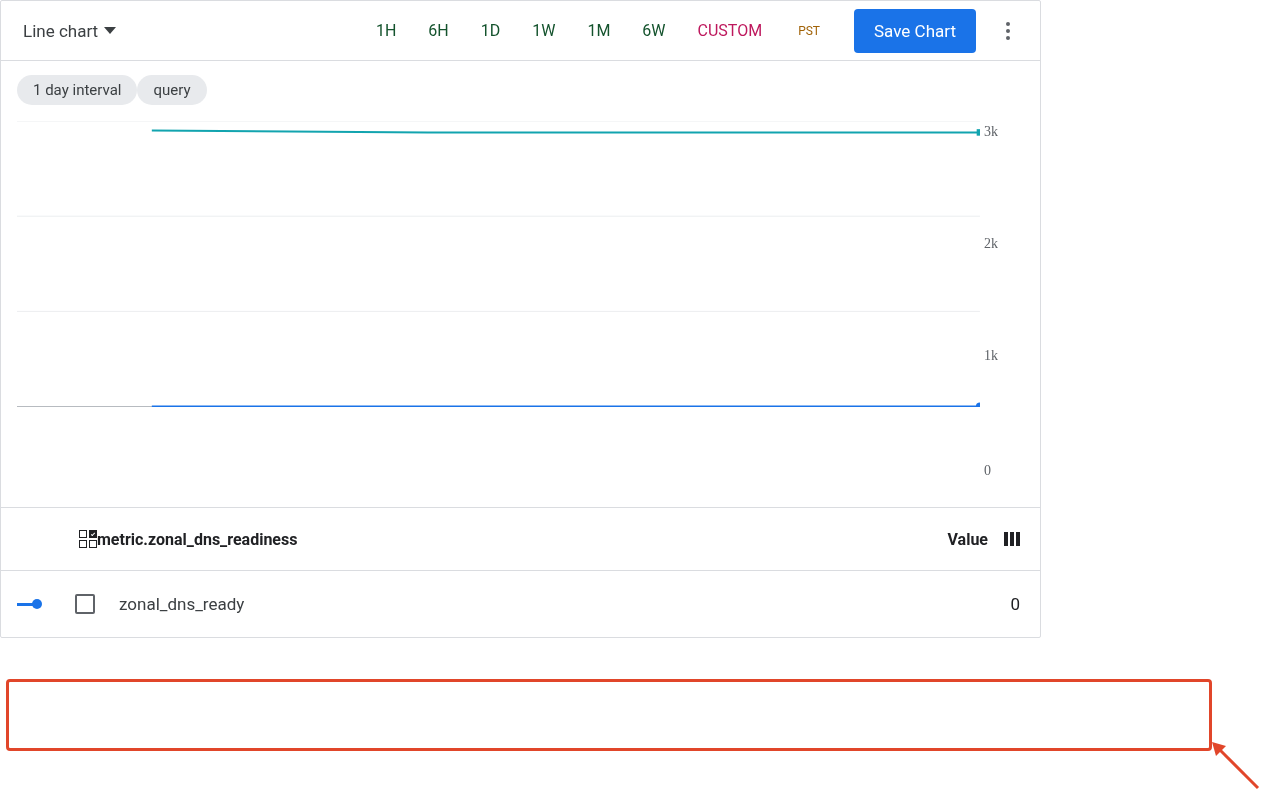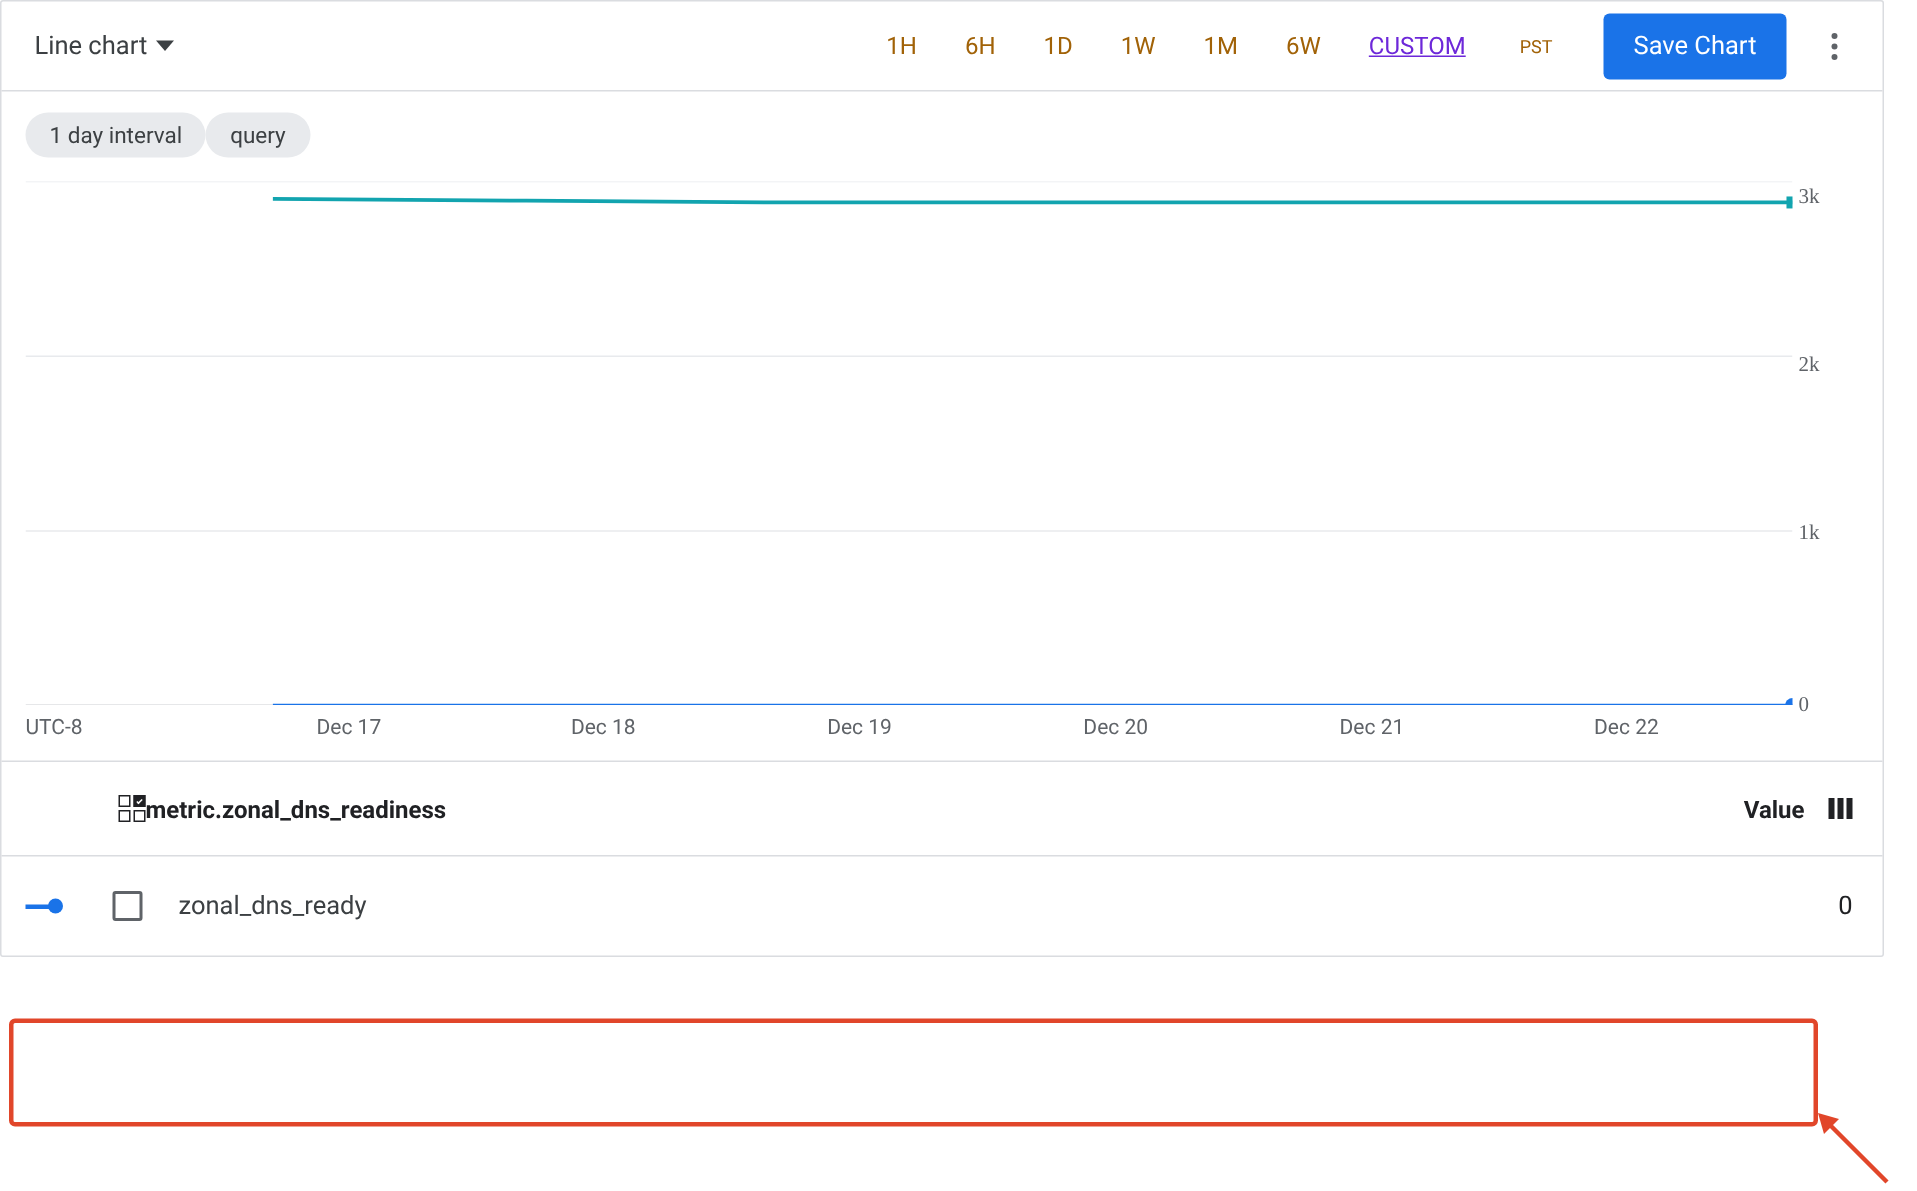--- a/index.html
+++ b/index.html
@@ -1,25 +1,25 @@
 <!DOCTYPE html>
 <html><head>
 <meta charset="utf-8">
 <style>
   * { box-sizing: border-box; margin: 0; padding: 0; font-family: Roboto, "Helvetica Neue", Arial, sans-serif; }
   body { background: #fff; color: #3c4043; font-size: 14px; width: 1278px; }
-  .panel { width: 1256px; margin: 0; border: 1px solid #dadce0; border-radius: 2px; background: #fff; }
+  .panel { width: 1041px; margin: 0; border: 1px solid #dadce0; border-radius: 2px; background: #fff; }
 
   
   .toolbar { display: flex; align-items: center; height: 60px; padding: 0 14px; border-bottom: 1px solid #dadce0; }
   .chart-type { display: flex; align-items: center; gap: 6px; font-size: 17px; color: #3c4043; cursor: pointer; padding: 6px 8px; }
   .caret-down { width: 0; height: 0; border-left: 6px solid transparent; border-right: 6px solid transparent; border-top: 7px solid #3c4043; }
   .time-tabs { display: flex; align-items: center; gap: 4px; margin-left: auto; }
-  .time-tab { padding: 6px 14px; font-size: 16px; color: #a16207; cursor: pointer; }
-  .time-tab.active { color: #6d28d9; text-decoration: underline; }
+  .time-tab { padding: 6px 14px; font-size: 16px; color: #14532d; cursor: pointer; }
+  .time-tab.active { color: #be185d; }
   .tz { padding: 6px 16px 6px 22px; font-size: 12px; color: #a16207; cursor: pointer; }
   .save-btn { margin-left: 18px; background: #1a73e8; color: #fff; border: none; border-radius: 4px; padding: 12px 20px; font-size: 17px; cursor: pointer; }
   .more-btn { margin-left: 14px; width: 36px; height: 36px; display: flex; align-items: center; justify-content: center; cursor: pointer; border-radius: 50%; }
   .more-dots { display: flex; flex-direction: column; gap: 3px; }
   .more-dots div { width: 4px; height: 4px; border-radius: 50%; background: #5f6368; }
 
   
   .chips { display: flex; padding: 14px 16px 10px; }
   .chip { background: #e8eaed; color: #3c4043; border-radius: 16px; padding: 6px 16px; font-size: 15px; }
 
@@ -105,29 +105,20 @@
           <circle cx="1180" cy="350" r="5" fill="#1a73e8"></circle>
           <path d="M165.20000000000002 11.666666666666686 L334.33333333333337 12.833333333333314 L503.4666666666667 14 L672.6 14 L841.7333333333333 14 L1010.8666666666667 14 L1180 14 " stroke="#12a4af" stroke-width="2.5" fill="none"></path>
           <rect x="1176" y="10" width="8" height="8" fill="#12a4af"></rect>
         </svg>
       <div class="y-axis-labels" id="y-labels">
           <div class="y-tick" style="top: 3%;">3k</div>
           <div class="y-tick" style="top: 35%;">2k</div>
           <div class="y-tick" style="top: 67%;">1k</div>
           <div class="y-tick" style="top: 100%;">0</div>
         </div>
-      <div class="x-axis-labels" id="x-labels">
-          <div class="x-origin">UTC-8</div>
-          <div class="x-tick" style="left: 18.3%;">Dec 17</div>
-          <div class="x-tick" style="left: 32.7%;">Dec 18</div>
-          <div class="x-tick" style="left: 47.2%;">Dec 19</div>
-          <div class="x-tick" style="left: 61.7%;">Dec 20</div>
-          <div class="x-tick" style="left: 76.2%;">Dec 21</div>
-          <div class="x-tick" style="left: 90.6%;">Dec 22</div>
-        </div>
     </div>
 
     <div class="legend">
       <div class="legend-header">
         <div class="title">
           <span class="matrix-icon">
               <div></div>
               <div class="chk"></div>
               <div></div>
               <div></div>

